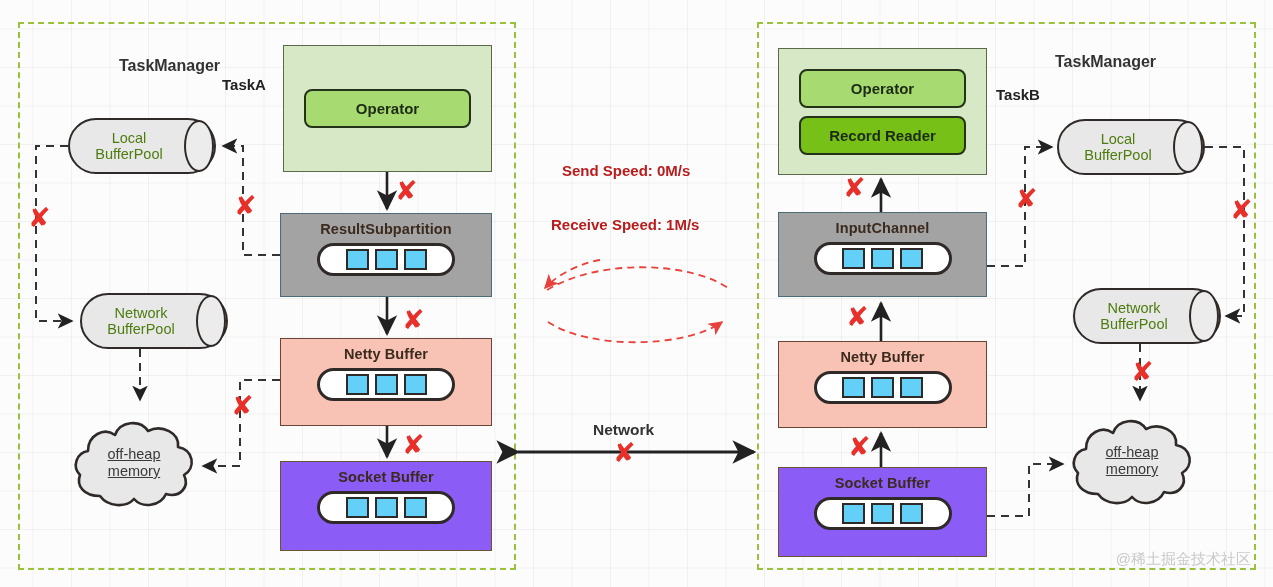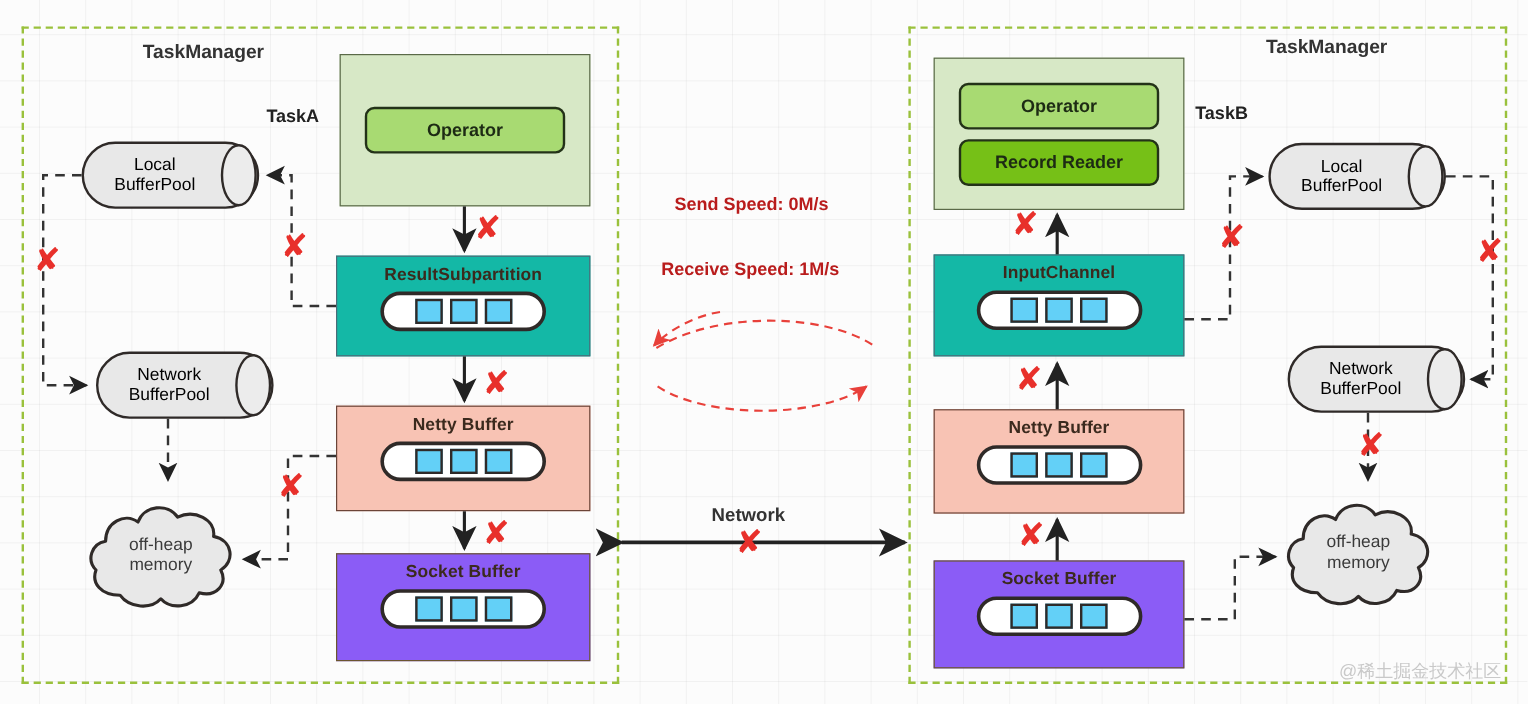--- a/index.html
+++ b/index.html
@@ -27,20 +27,21 @@
   .tm{
     position:absolute;
     border:2px dashed #9ac13c;
     box-sizing:border-box;
     background:transparent;
   }
   .tm-title{
     position:absolute;
     font-weight:bold;font-size:16px;color:#333;
     white-space:nowrap;
+    margin-top:22px;
   }
   .task-label{
     position:absolute;
     font-weight:bold;font-size:15px;color:#222;
     white-space:nowrap;
   }
 
   .task-box{
     position:absolute;box-sizing:border-box;
     background:#d7e8c6;border:1.5px solid #5a6a48;
@@ -58,21 +59,21 @@
 
   .buf-box{
     position:absolute;box-sizing:border-box;
     border:1.5px solid #4a4a4a;
     display:flex;flex-direction:column;align-items:center;
   }
   .buf-box .cap{
     font-weight:bold;font-size:14.5px;color:#3b2a1e;
     margin-top:7px;margin-bottom:6px;letter-spacing:.1px;
   }
-  .buf-box.blue{background:#14b8a6;border-color:#4b6b78;}
+  .buf-box.blue{background:#a3a3a3;border-color:#4b6b78;}
   .buf-box.red{background:#f8c3b4;border-color:#6b4438;}
   .buf-box.orange{background:#8b5cf6;border-color:#6b5530;}
 
   .pill{
     box-sizing:border-box;
     background:#ffffff;border:3px solid #2f2a28;border-radius:18px;
     height:33px;width:138px;
     display:flex;align-items:center;justify-content:center;gap:6px;
   }
   .cell{
@@ -89,30 +90,30 @@
     background:#e8e8e8;border:2.5px solid #2f2a28;border-radius:28px/28px;
   }
   .cyl .lip{
     position:absolute;right:2px;top:2px;bottom:2px;width:30px;
     border:2.5px solid #2f2a28;border-radius:50%;
     background:#ececec;box-sizing:border-box;
   }
   .cyl .txt{
     position:absolute;left:8px;right:34px;top:0;bottom:0;
     display:flex;flex-direction:column;align-items:center;justify-content:center;
-    font-size:14.5px;color:#000000;line-height:1.12;text-align:center;
+    font-size:14.5px;color:#4d7c0f;line-height:1.12;text-align:center;
   }
 
   .cloud{
     position:absolute;width:128px;height:98px;
   }
   .cloud .txt{
     position:absolute;inset:0;
     display:flex;flex-direction:column;align-items:center;justify-content:center;
-    font-size:14.5px;color:#3a3a3a;line-height:1.15;text-align:center;
+    font-size:14.5px;color:#3a3a3a;line-height:1.15;text-align:center;text-decoration:underline;
   }
 
   .speed{
     position:absolute;color:#b91c1c;font-weight:bold;font-size:15px;
     white-space:nowrap;
   }
   .netlabel{
     position:absolute;color:#333;font-weight:bold;font-size:15.5px;white-space:nowrap;
   }
   .xmark{
@@ -131,21 +132,21 @@
 <div id="grid"></div>
 
 <div id="stage">
 
   <div class="tm" style="left:18px;top:22px;width:498px;height:548px;"></div>
   <div class="tm" style="left:757px;top:22px;width:499px;height:548px;"></div>
 
   <div class="tm-title" style="left:119px;top:35px;">TaskManager</div>
   <div class="tm-title" style="left:1055px;top:31px;">TaskManager</div>
 
-  <div class="task-label" style="left:222px;top:89px;">TaskA</div>
+  <div class="task-label" style="left:222px;top:76px;">TaskA</div>
   <div class="task-label" style="left:996px;top:86px;">TaskB</div>
 
   <div class="task-box" style="left:283px;top:45px;width:209px;height:127px;">
     <div class="op light">Operator</div>
   </div>
 
   <div class="buf-box blue" style="left:280px;top:213px;width:212px;height:84px;">
     <div class="cap">ResultSubpartition</div>
     <div class="pill">
       <div class="cell"></div>

